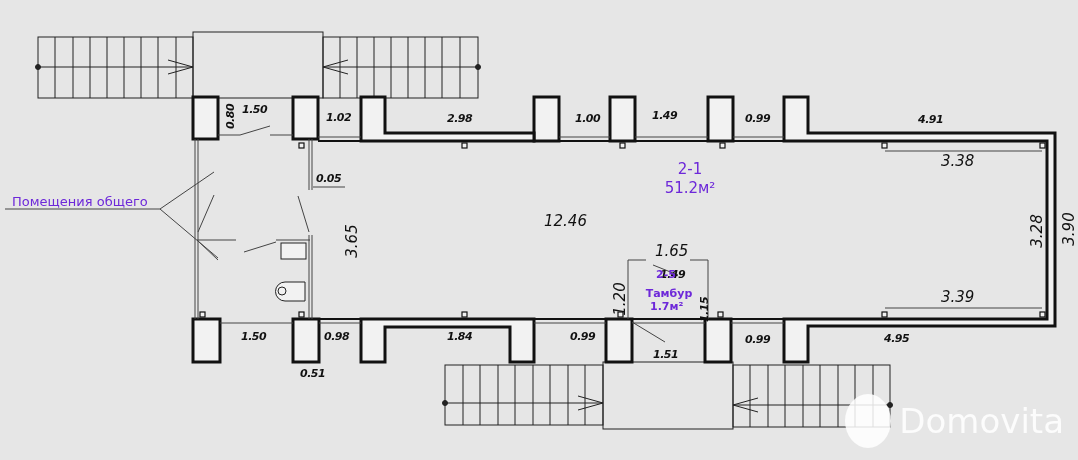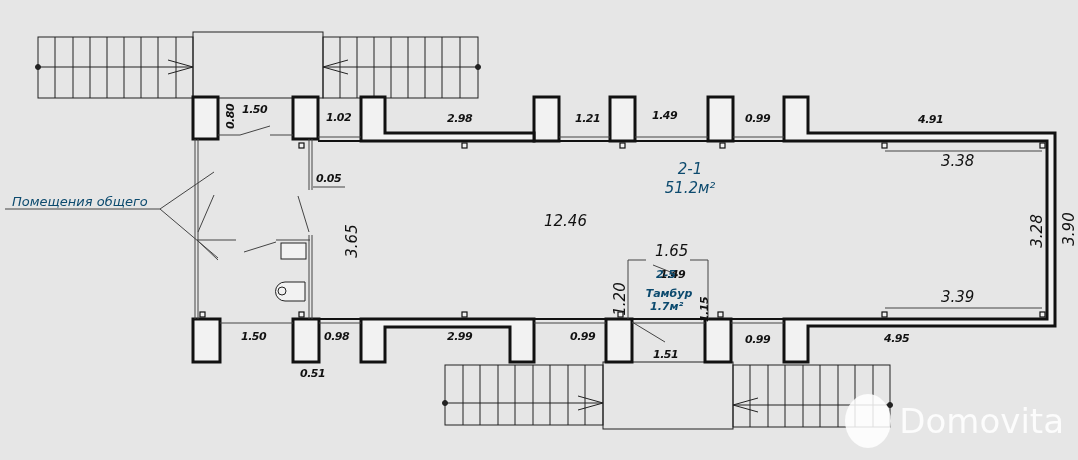--- a/index.html
+++ b/index.html
@@ -10,22 +10,22 @@
     position: relative;
   }
   #plan { position: absolute; left: 0; top: 0; width: 1078px; height: 460px; }
   .dim {
     position: absolute; font-family: "DejaVu Sans", sans-serif; font-style: italic;
     font-size: 11px; font-weight: bold; color: #111; white-space: nowrap; letter-spacing: -0.5px;
   }
   .dim.big { font-size: 15px; font-weight: normal; letter-spacing: 0; }
   .dim.vert { transform: rotate(-90deg); transform-origin: center center; }
   .label {
-    position: absolute; font-family: "DejaVu Sans", sans-serif; font-style: italic;
-    color: #0c4a6e; white-space: nowrap; text-align: center;
+    position: absolute; font-family: "DejaVu Sans", sans-serif; 
+    color: #6d28d9; white-space: nowrap; text-align: center;
   }
   .room-title { font-size: 15px; line-height: 19px; }
   .room-small { font-size: 11px; font-weight: bold; line-height: 13px; }
   .callout { font-size: 13px; line-height: 17px; }
   .watermark {
     position: absolute; right: 14px; bottom: 12px; display: flex; align-items: center;
     color: rgba(255,255,255,0.85); font-family: "DejaVu Sans", sans-serif; font-size: 34px;
   }
   .watermark .wm-logo {
     width: 46px; height: 54px; border-radius: 50%; background: rgba(255,255,255,0.85); margin-right: 8px;
@@ -189,42 +189,42 @@
     <rect x="718" y="312" width="5" height="5"></rect>
       <rect x="882" y="312" width="5" height="5"></rect>
     <rect x="1040" y="312" width="5" height="5"></rect>
   </g>
 </svg>
 
 <span class="dim vert" style="left:218px;top:110px;">0.80</span>
 <span class="dim" style="left:242px;top:103px;">1.50</span>
 <span class="dim" style="left:326px;top:111px;">1.02</span>
 <span class="dim" style="left:447px;top:112px;">2.98</span>
-<span class="dim" style="left:575px;top:112px;">1.21</span>
+<span class="dim" style="left:575px;top:112px;">1.00</span>
 <span class="dim" style="left:652px;top:109px;">1.49</span>
 <span class="dim" style="left:745px;top:112px;">0.99</span>
 <span class="dim" style="left:918px;top:113px;">4.91</span>
 
 <span class="dim" style="left:316px;top:172px;">0.05</span>
 <span class="dim big vert" style="left:335px;top:232px;">3.65</span>
 <span class="dim big" style="left:544px;top:212px;">12.46</span>
 <span class="dim big" style="left:655px;top:242px;">1.65</span>
 <span class="dim" style="left:660px;top:268px;">1.49</span>
 <span class="dim big vert" style="left:603px;top:290px;">1.20</span>
 <span class="dim vert" style="left:692px;top:303px;">1.15</span>
 
 <span class="dim big" style="left:941px;top:152px;">3.38</span>
 <span class="dim big" style="left:941px;top:288px;">3.39</span>
 <span class="dim big vert" style="left:1020px;top:222px;">3.28</span>
 <span class="dim big vert" style="left:1052px;top:220px;">3.90</span>
 
 <span class="dim" style="left:241px;top:330px;">1.50</span>
 <span class="dim" style="left:324px;top:330px;font-style:italic;">0.98</span>
 <span class="dim" style="left:300px;top:367px;">0.51</span>
-<span class="dim" style="left:447px;top:330px;">2.99</span>
+<span class="dim" style="left:447px;top:330px;">1.84</span>
 <span class="dim" style="left:570px;top:330px;">0.99</span>
 <span class="dim" style="left:653px;top:348px;">1.51</span>
 <span class="dim" style="left:745px;top:333px;">0.99</span>
 <span class="dim" style="left:884px;top:332px;">4.95</span>
 
 <div class="label room-title" style="left:630px;top:160px;width:120px;">
   <div>2-1</div>
   <div>51.2м²</div>
 </div>
 <div class="label room-small" style="left:636px;top:268px;width:60px;text-align:left;">

